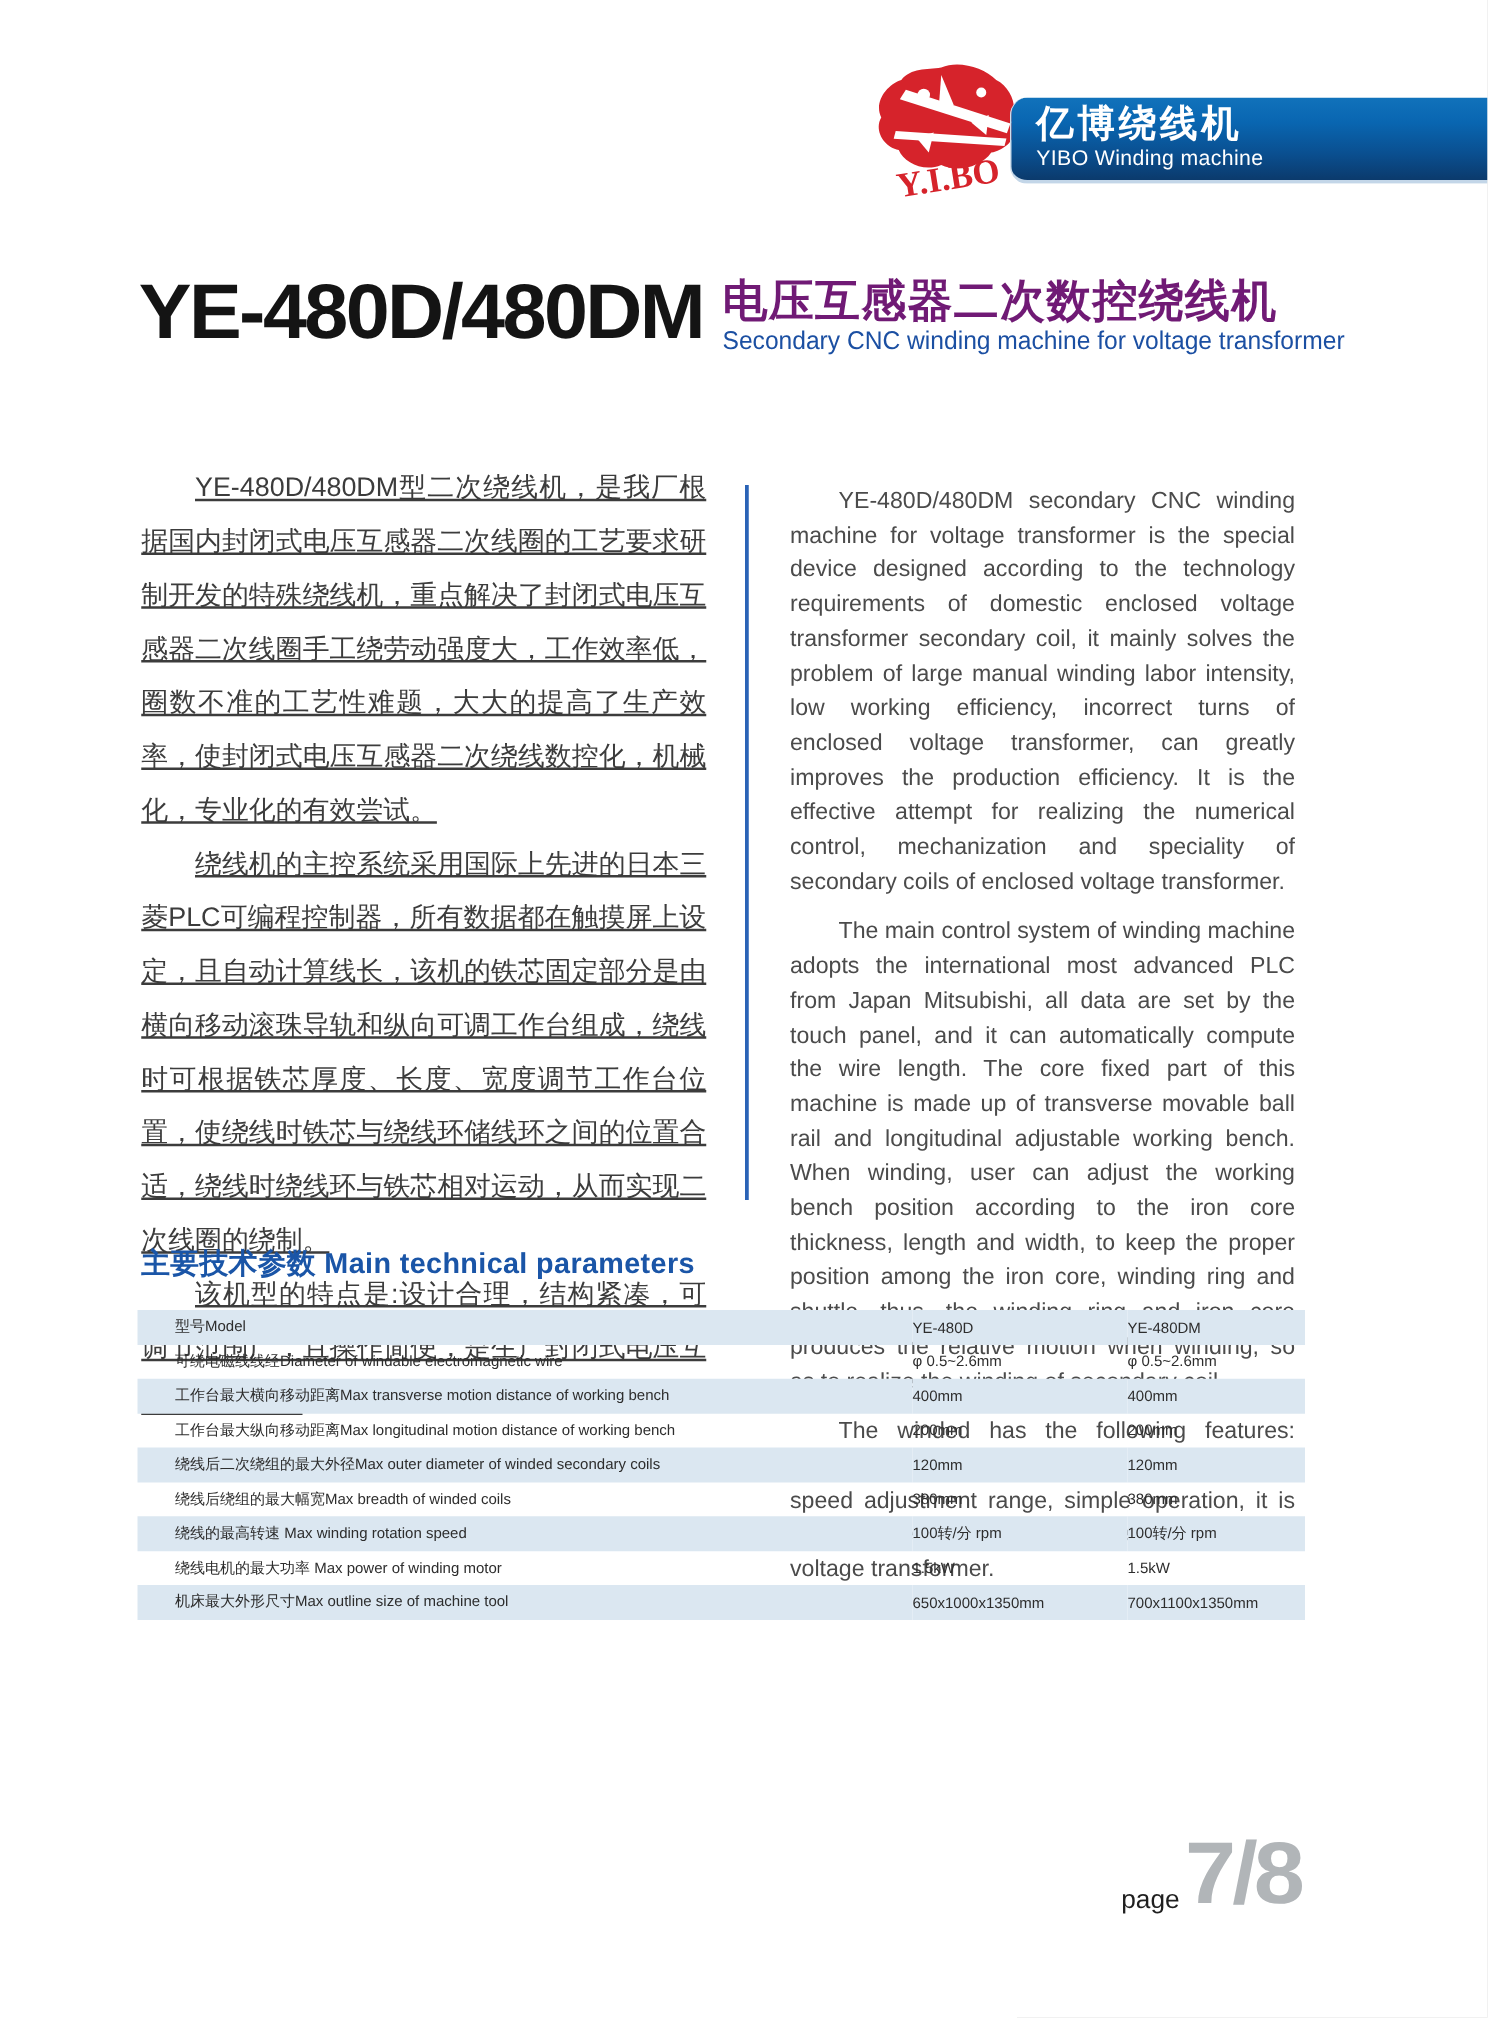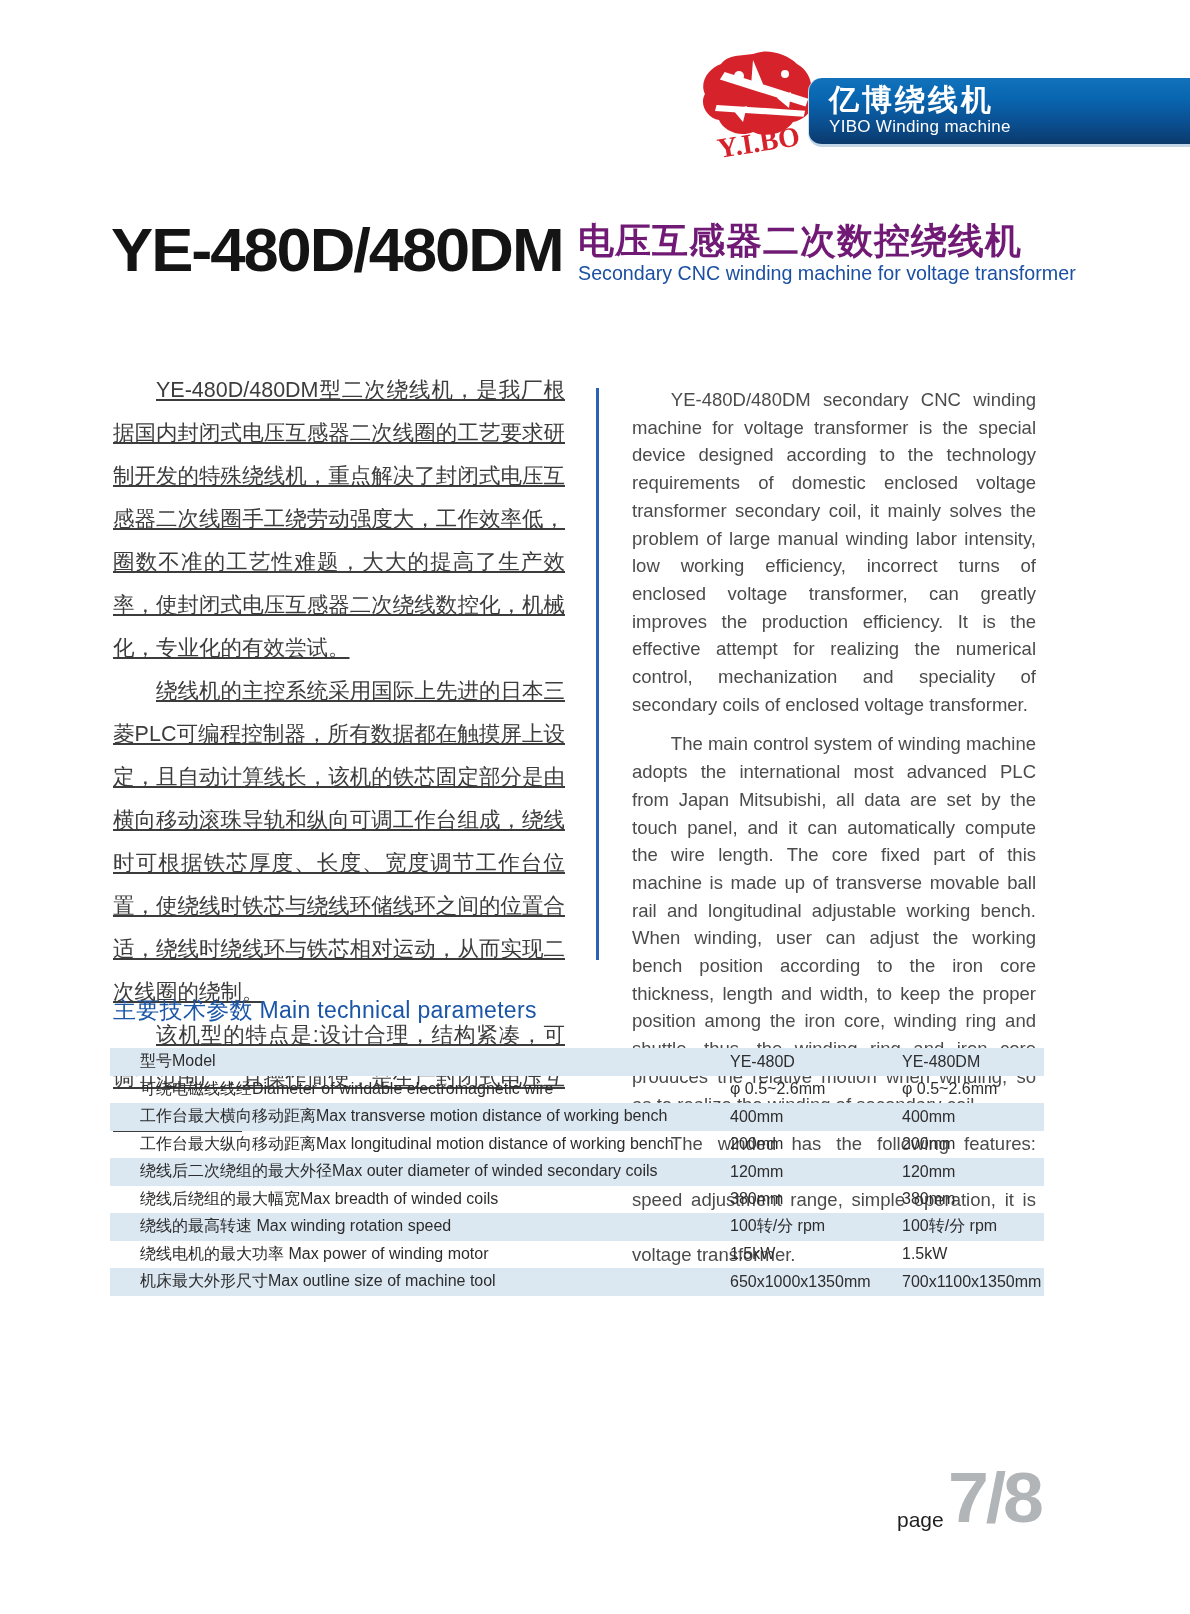--- a/index.html
+++ b/index.html
@@ -35,24 +35,24 @@
   .intro-cn{position:absolute;left:113px;top:369px;width:452px;
     font-size:21.5px;line-height:43px;color:#3c3c3c;text-align:justify;text-decoration:underline;}
   .intro-cn p{margin:0;text-indent:2em;}
   .col-divider{position:absolute;left:596px;top:388px;width:3px;height:572px;background:#2a63b6;}
   .intro-en{position:absolute;left:620px;top:374px;width:428px;
     font-size:18.5px;line-height:27.7px;color:#4b4b4b;text-align:justify;}
   .intro-en p{margin:12px;text-indent:2.1em;}
 
   
   .section-title{position:absolute;left:113px;top:995px;
-    font-size:23px;font-weight:normal;color:#1a55a7;letter-spacing:0.3px;white-space:nowrap;}
+    font-size:23px;font-weight:bold;color:#1a55a7;letter-spacing:0.3px;white-space:nowrap;}
   .params-table{
     position:absolute;left:110px;top:1048px;width:934px;
-    border-collapse:collapse;font-size:16px;color:#2d2d2d;table-layout:fixed;
+    border-collapse:collapse;font-size:12px;color:#2d2d2d;table-layout:fixed;
   }
   .params-table td{height:27.5px;padding:0;vertical-align:middle;white-space:nowrap;overflow:visible;}
   .params-table td.label{padding-left:30px;}
   .params-table tr:nth-child(odd){background:#dbe7f1;}
 
   
   .footer-page-label{position:absolute;left:897px;top:1508px;font-size:21px;color:#1f1f1f;}
   .footer-page-num{
     position:absolute;left:948px;top:1458px;
     font-size:70px;font-weight:bold;color:#b1b5b8;letter-spacing:-3px;

